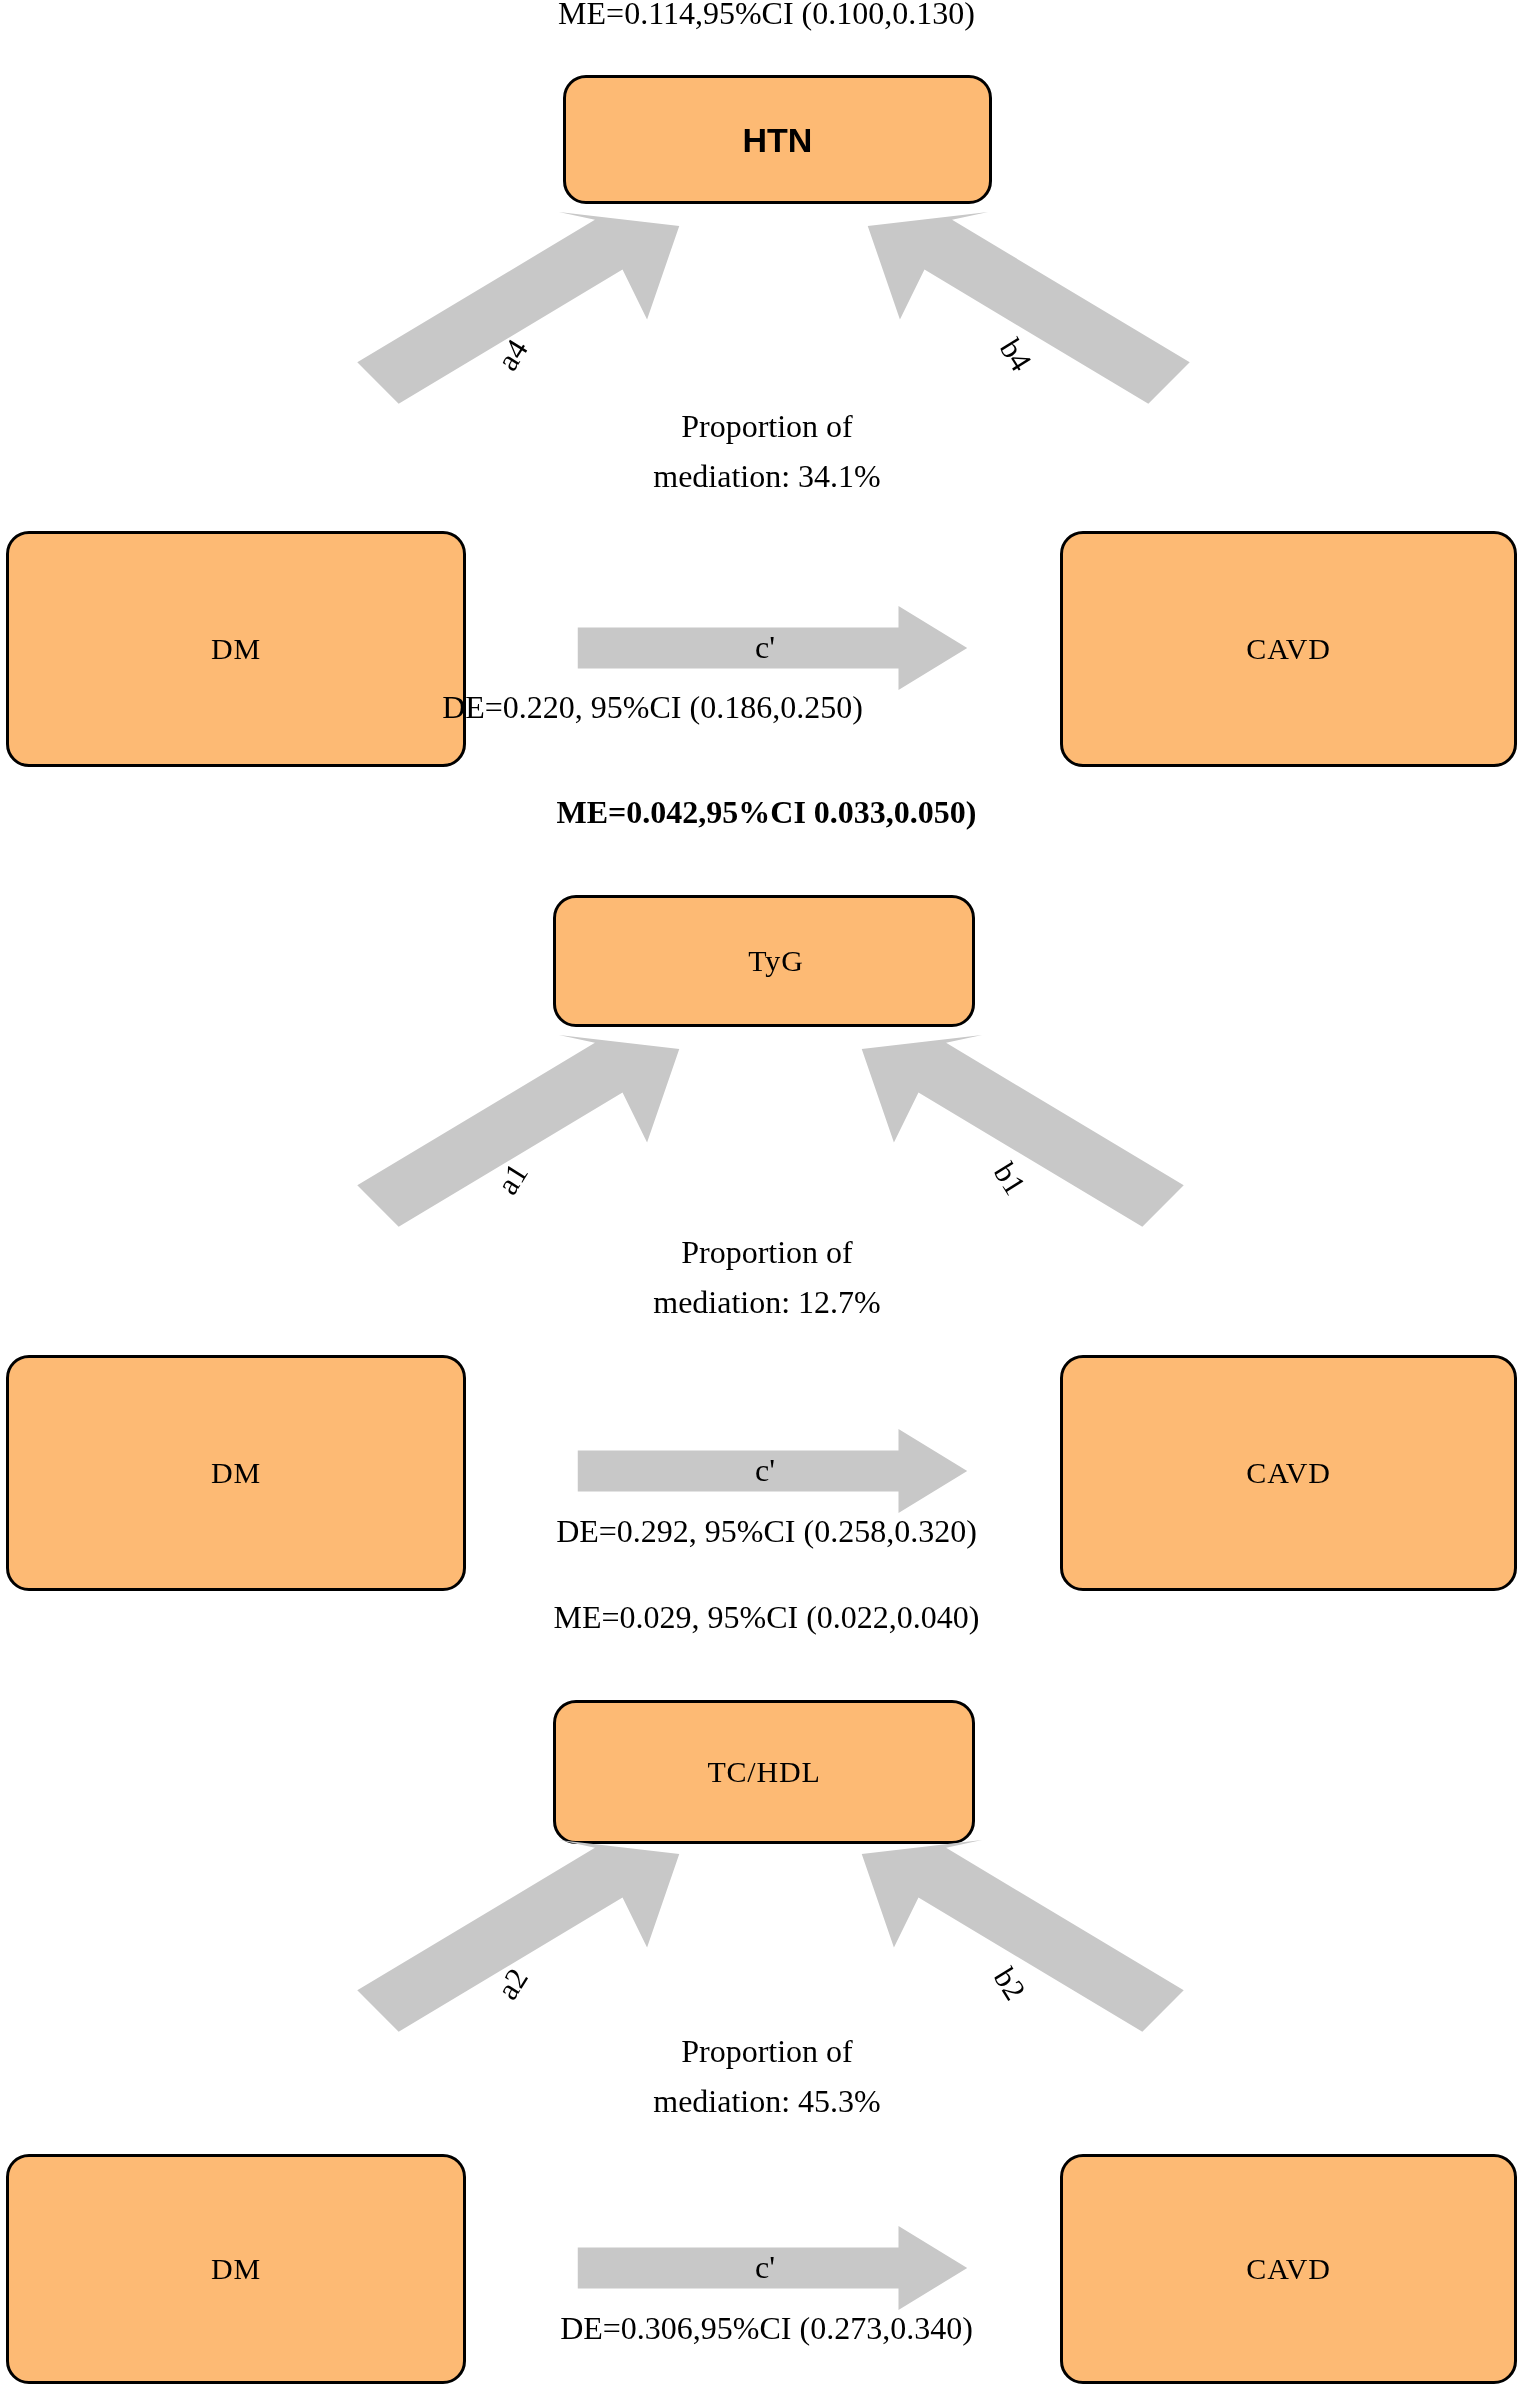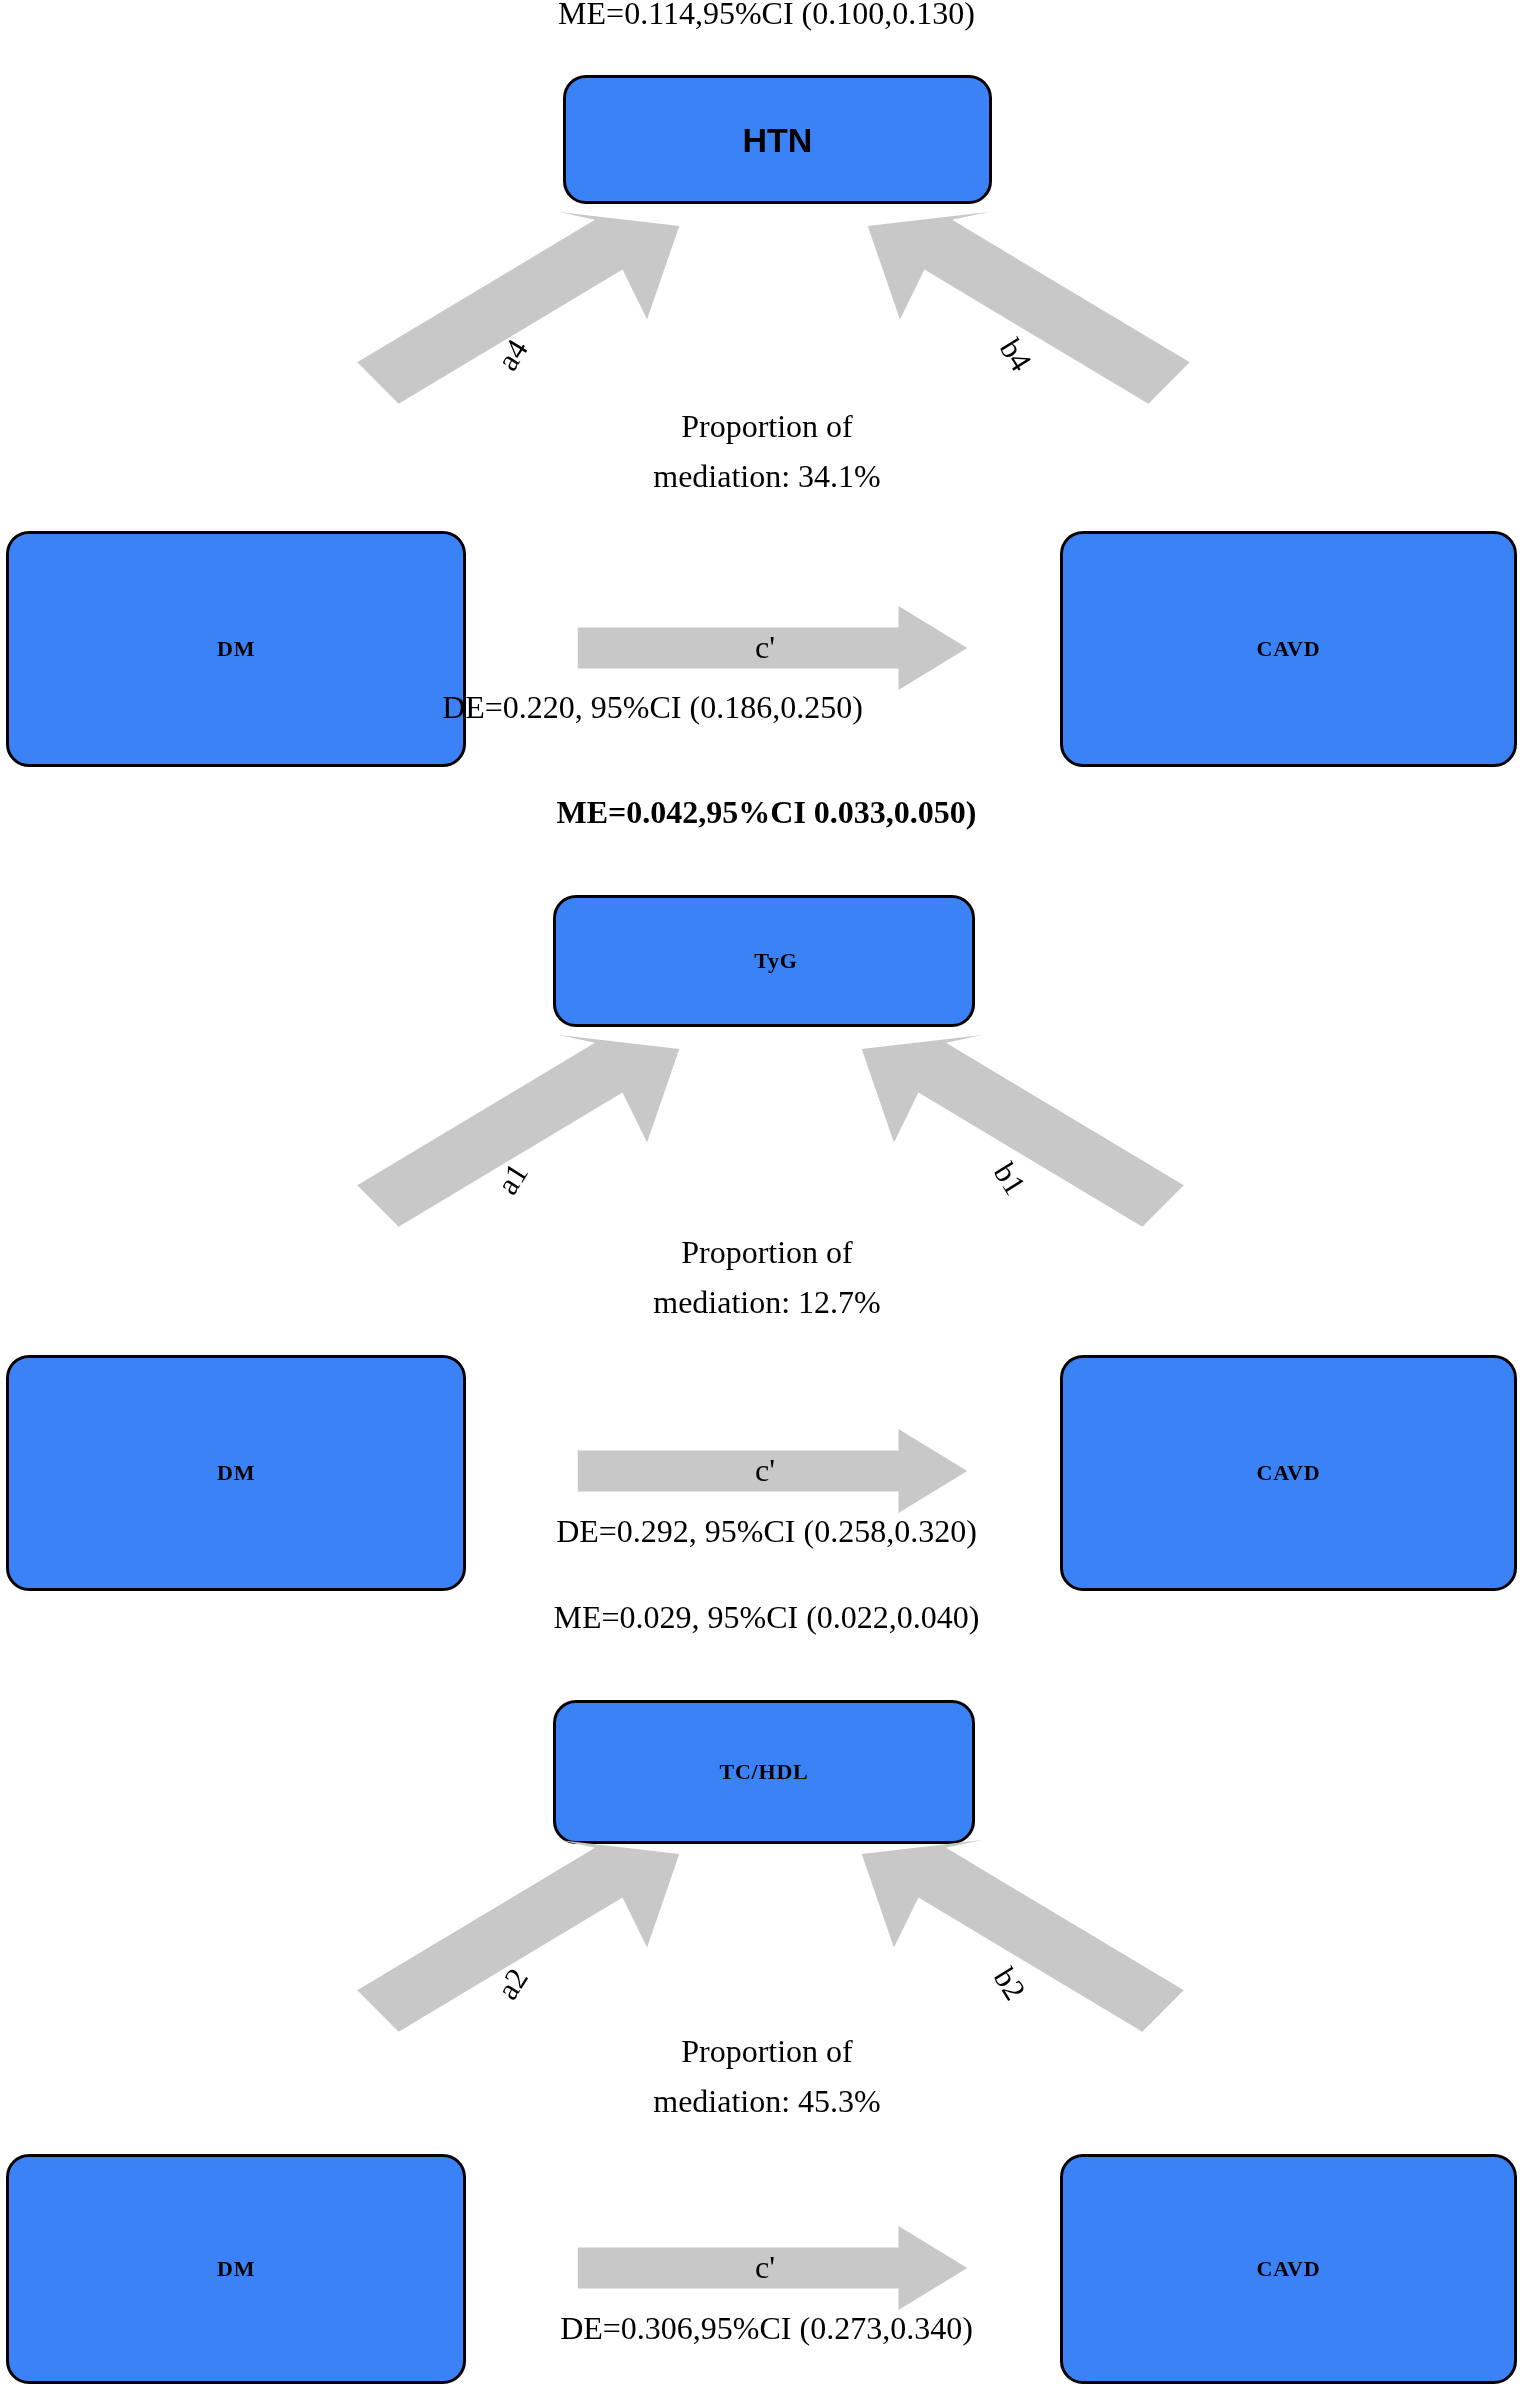--- a/index.html
+++ b/index.html
@@ -1,20 +1,20 @@
 <!DOCTYPE html>
 <html style="font-size:12.3px"><head>
 <meta charset="utf-8">
 <style>
   html,body{margin:0;padding:0;background:#ffffff;}
   body{width:1533px;height:2389px;position:relative;font-family:"Liberation Serif",serif;color:#000;}
   .panel{position:absolute;left:0;width:1533px;}
-  .node{position:absolute;box-sizing:border-box;border:3.8px solid #000;border-radius:23px;background:#3b82f6;
+  .node{position:absolute;box-sizing:border-box;border:3.8px solid #000;border-radius:23px;background:#fdba74;
         display:flex;align-items:center;justify-content:center;}
-  .node-label{font-family:"Liberation Serif",serif;font-weight:bold;font-size:22px;letter-spacing:0.8px;line-height:1;}
+  .node-label{font-family:"Liberation Serif",serif;font-weight:normal;font-size:30px;letter-spacing:0.8px;line-height:1;}
   .node-label.sans{font-family:"Liberation Sans",sans-serif;font-weight:bold;font-size:34px;letter-spacing:0px;}
   .ann{position:absolute;font-family:"Liberation Serif",serif;font-size:32px;white-space:nowrap;line-height:1.05;}
   .ann.center{text-align:center;}
   .prop{position:absolute;text-align:center;font-family:"Liberation Serif",serif;font-size:32px;line-height:1.55;}
   .diag-wrap{position:absolute;}
   .arrow-svg{display:block;overflow:visible;}
   .path-lab{position:absolute;font-family:"Liberation Serif",serif;font-size:31px;color:#000;
             transform-origin:50% 50%;}
   .cprime-lab{position:absolute;font-family:"Liberation Serif",serif;font-size:32px;color:#000;}
 </style>

